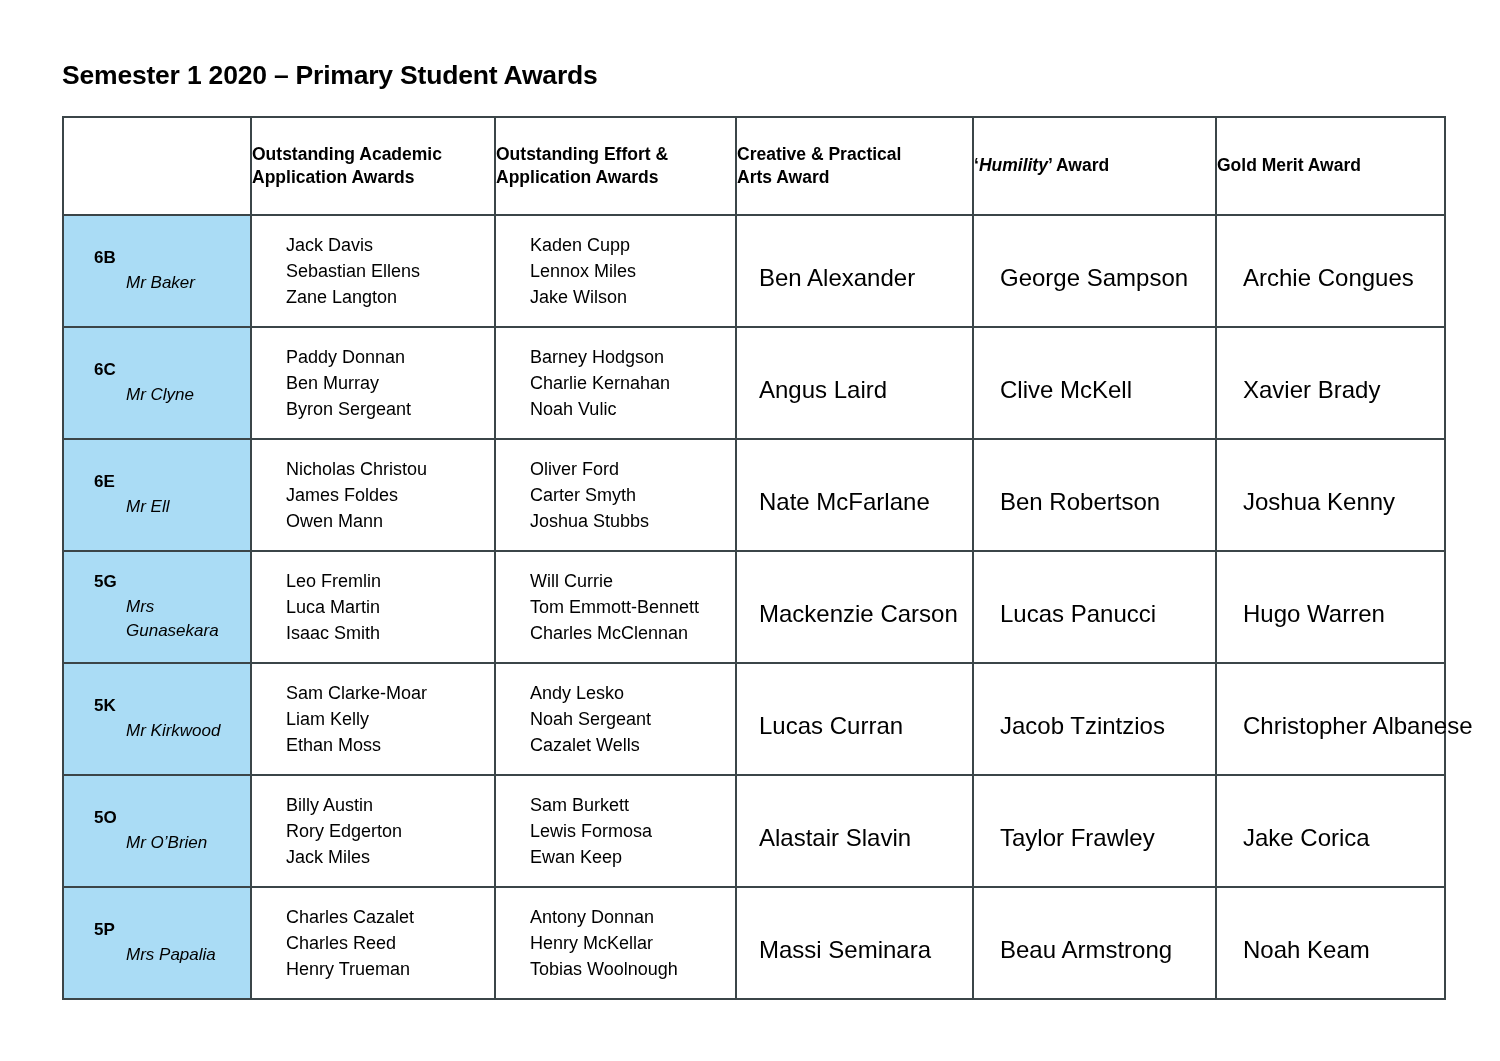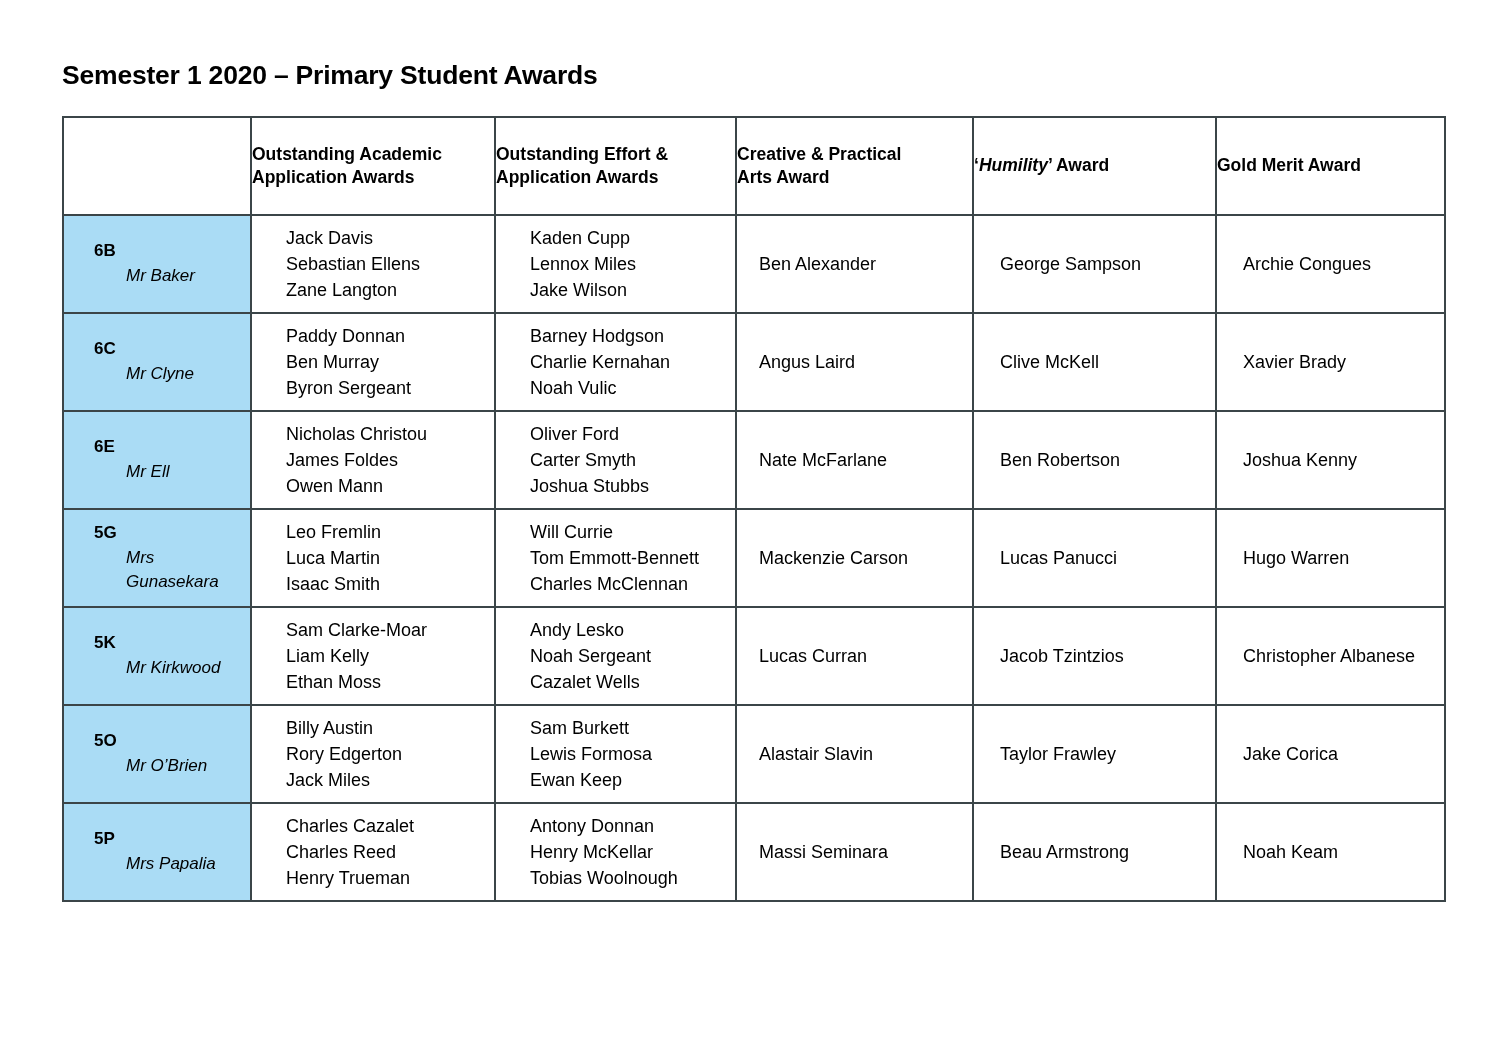--- a/index.html
+++ b/index.html
@@ -89,22 +89,22 @@
     font-style: italic;
     margin-left: 32px;
   }
   td.names-cell {
     padding: 0 0 0 34px;
     font-size: 18px;
     line-height: 1.46;
   }
   td.names-cell .name { display: block; white-space: nowrap; }
   td.single-cell {
-    padding: 0 0 0 22px;
-    font-size: 18px;
+    padding: 14px 0 0 22px;
+    font-size: 24px;
     white-space: nowrap;
   }
   td.single-cell.pad-more { padding-left: 26px; }
 </style>
 </head>
 <body>
 
 <div class="page">
 
   <div class="doc-title">Semester 1 2020 – Primary Student Awards</div>

